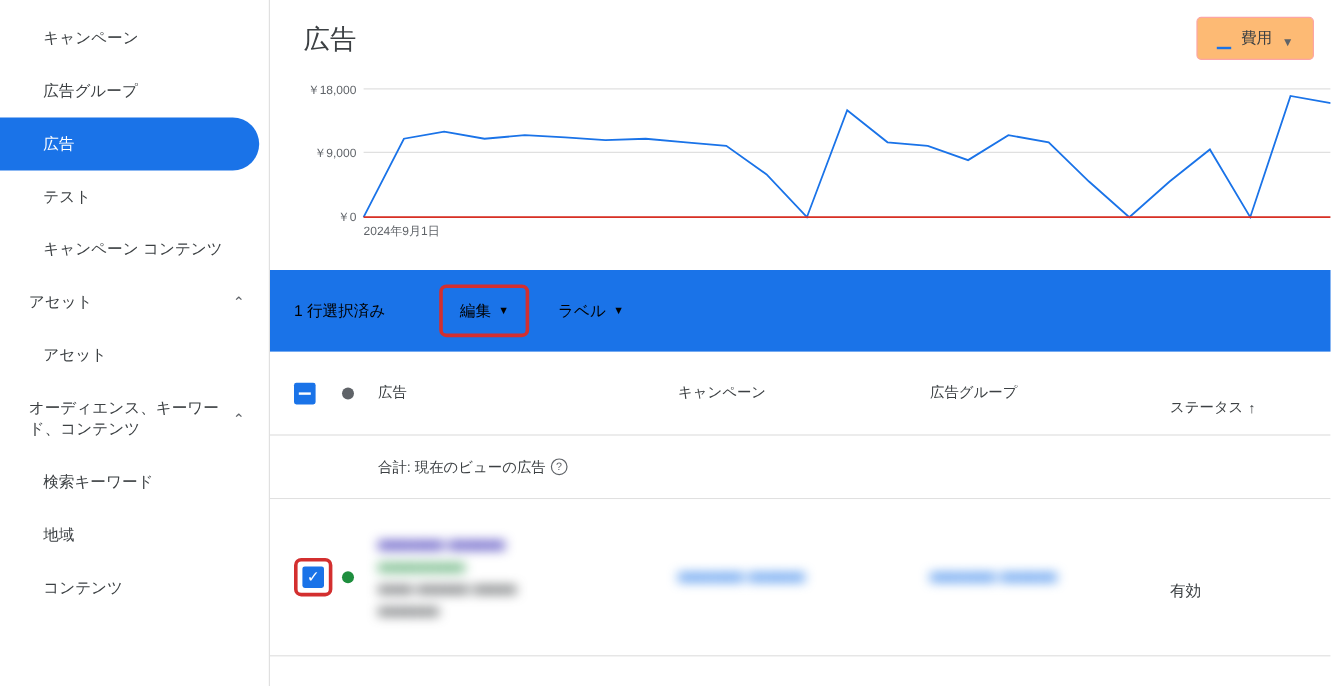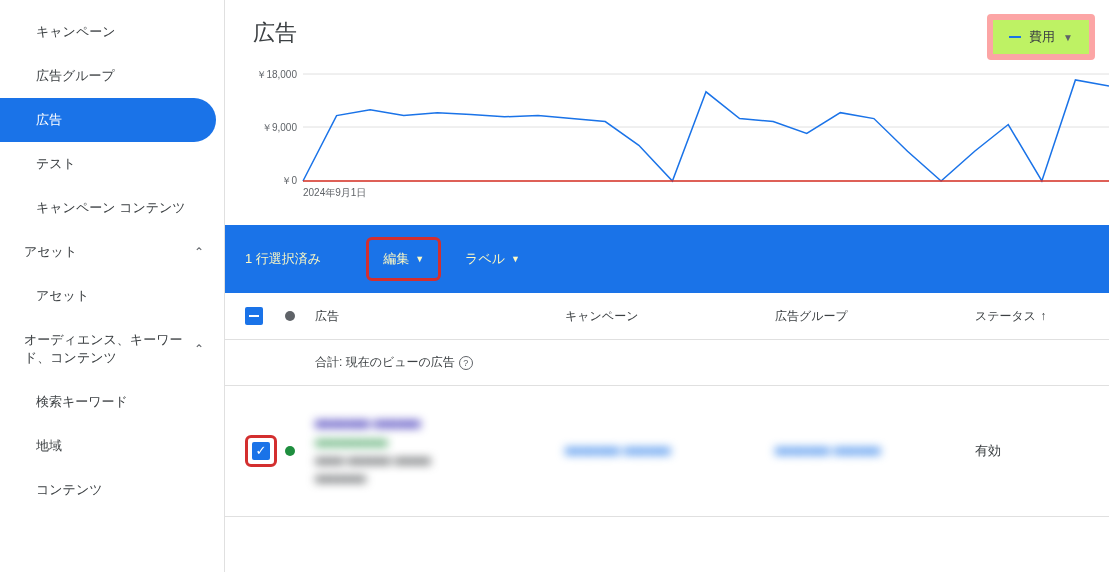--- a/index.html
+++ b/index.html
@@ -8,42 +8,42 @@
     .sidebar { width: 225px; background: #fff; border-right: 1px solid #e0e0e0; display: flex; flex-direction: column; padding-top: 10px; }
     .sidebar-item { padding: 13px 20px 13px 36px; font-size: 13px; color: #3c4043; cursor: pointer; position: relative; }
     .sidebar-item.active { background: #1a73e8; color: #fff; border-radius: 0 24px 24px 0; margin-right: 8px; }
     .sidebar-section { padding: 13px 20px 13px 24px; font-size: 13px; color: #3c4043; display: flex; justify-content: space-between; align-items: center; cursor: pointer; }
     .sidebar-section .arrow { font-size: 12px; color: #5f6368; }
     
     .main { flex: 1; overflow: hidden; display: flex; flex-direction: column; }
     .page-title { font-size: 22px; color: #3c4043; padding: 18px 28px 16px; }
     
     .chart-container { position: relative; margin: 0 0 0 0; }
-    .metric-dropdown { position: absolute; right: 14px; top: -50px; border: 6px solid #fca5a5; border-radius: 4px; padding: 8px 16px; display: flex; align-items: center; gap: 8px; font-size: 13px; color: #3c4043; background: #bef264; cursor: pointer; }
+    .metric-dropdown { position: absolute; right: 14px; top: -50px; border: 1px solid #fca5a5; border-radius: 4px; padding: 8px 16px; display: flex; align-items: flex-end; gap: 8px; font-size: 13px; color: #3c4043; background: #fdba74; cursor: pointer; }
     .metric-dash { width: 12px; height: 2px; background: #1a73e8; }
     .metric-arrow { font-size: 10px; color: #5f6368; }
     .chart-area { position: relative; height: 155px; margin-left: 0; }
     .chart-svg { width: 100%; height: 100%; }
     .y-label { font-size: 10px; fill: #5f6368; text-anchor: end; }
     .x-label { font-size: 10px; fill: #5f6368; }
     
-    .action-bar { background: #1a73e8; color: #fef9c3; display: flex; align-items: center; padding: 12px 20px; gap: 14px; margin-top: 6px; }
+    .action-bar { background: #1a73e8; color: #000000; display: flex; align-items: center; padding: 12px 20px; gap: 14px; margin-top: 6px; }
     .action-bar-text { font-size: 13px; }
     .action-bar-btn { display: flex; align-items: center; gap: 6px; font-size: 13px; cursor: pointer; padding: 6px 10px; }
     .action-bar-btn.highlighted { border: 3px solid #d32f2f; border-radius: 6px; padding: 10px 14px; margin-left: 31px; }
     .dropdown-arrow { font-size: 9px; }
     
     .table-wrap { flex: 1; overflow: auto; }
     .table-header { display: flex; align-items: center; padding: 14px 20px; border-bottom: 1px solid #e0e0e0; font-size: 12px; color: #3c4043; font-weight: 500; }
     .col-check { width: 40px; display: flex; align-items: center; }
     .col-status-dot { width: 30px; }
     .col-ad { width: 250px; }
     .col-campaign { width: 210px; }
     .col-adgroup { width: 200px; }
-    .col-status { width: 90px; display: flex; align-items: center; gap: 4px; }
+    .col-status { width: 90px; display: flex; align-items: center; gap: 4px; margin-top: 24px; }
     .sort-arrow { font-size: 12px; }
     .checkbox-indeterminate { width: 18px; height: 18px; background: #1a73e8; border-radius: 2px; display: flex; align-items: center; justify-content: center; }
     .checkbox-indeterminate::after { content: ""; width: 10px; height: 2px; background: #fff; }
     .status-dot-header { width: 10px; height: 10px; background: #5f6368; border-radius: 50%; }
     
     .summary-row { display: flex; align-items: center; padding: 14px 20px; border-bottom: 1px solid #e0e0e0; font-size: 12px; color: #3c4043; text-align: right; }
     .summary-row .col-ad { padding-left: 0; display: flex; align-items: center; gap: 4px; }
     .help-icon { width: 14px; height: 14px; border: 1px solid #5f6368; border-radius: 50%; display: inline-flex; align-items: center; justify-content: center; font-size: 9px; color: #5f6368; }
     
     .data-row { display: flex; align-items: center; padding: 28px 20px; border-bottom: 1px solid #e0e0e0; font-size: 13px; color: #3c4043; background: #fff; }

